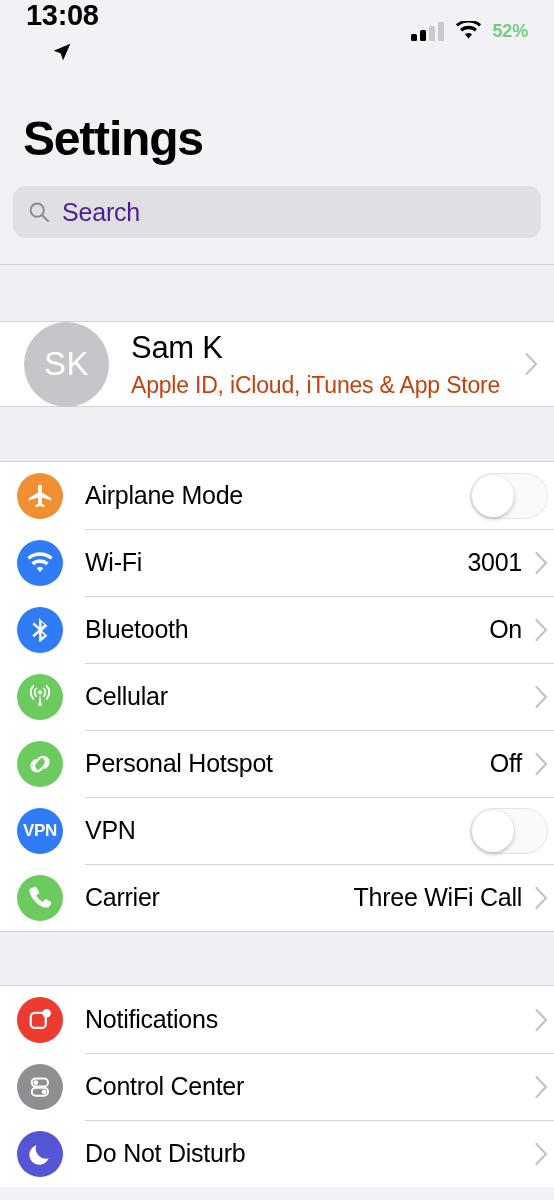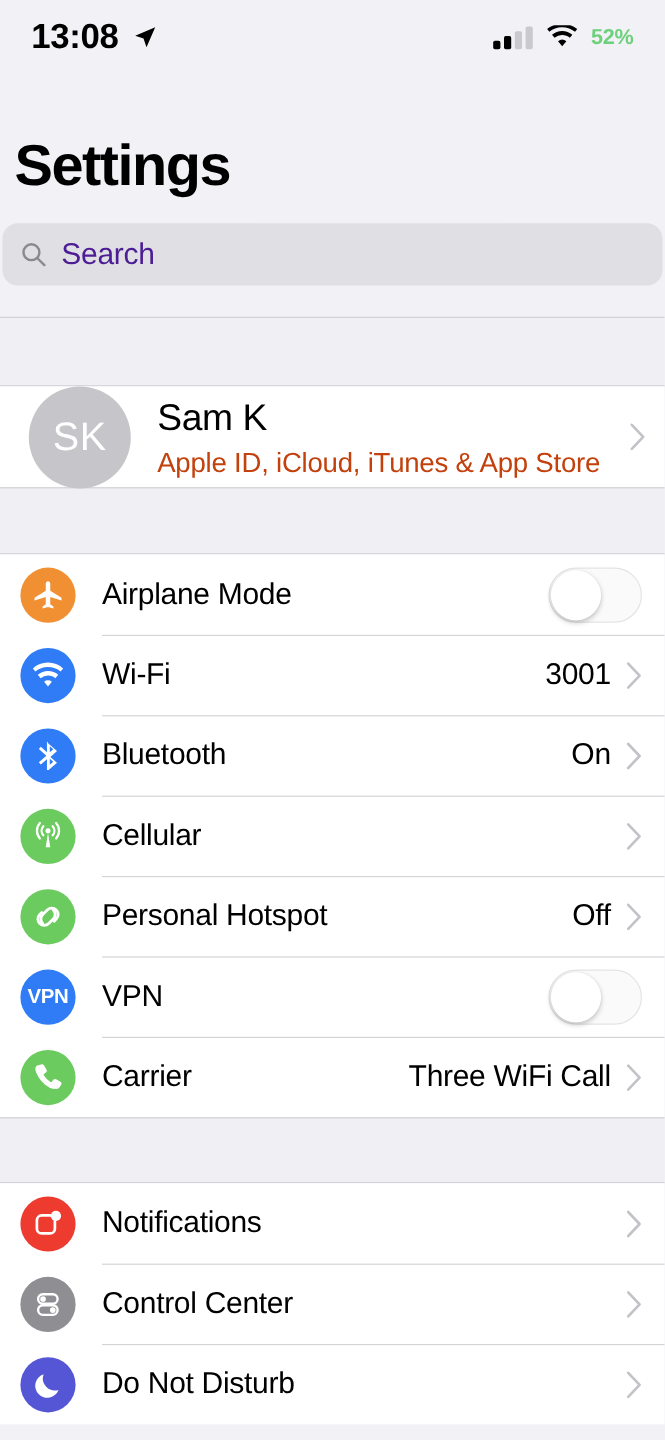--- a/index.html
+++ b/index.html
@@ -29,20 +29,21 @@
     display: flex;
     align-items: center;
     justify-content: space-between;
     padding: 0 26px 0 26px;
     box-sizing: border-box;
   }
   .status-left {
     display: flex;
     align-items: center;
     gap: 12px;
+    flex-direction: column;
   }
   .status-time {
     font-size: 29px;
     font-weight: bold;
     color: #000;
     letter-spacing: -0.3px;
     line-height: 1;
   }
   .loc-arrow {
     display: block;
@@ -74,21 +75,21 @@
   .battery-pct {
     font-size: 18px;
     font-weight: bold;
     color: #6ED07C;
     letter-spacing: -0.2px;
     line-height: 1;
   }
 
   
   .header {
-    padding: 0 2px;
+    padding: 0 13px;
   }
   .big-title {
     font-size: 48px;
     font-weight: bold;
     color: #000;
     letter-spacing: -1.2px;
     margin: 52px 0 0 10px;
     line-height: 1.05;
   }
   .searchbar {
@@ -163,21 +164,21 @@
     line-height: 1.15;
   }
 
   
   .row {
     position: relative;
     display: flex;
     align-items: center;
     height: 67px;
     padding-left: 17px;
-    padding-right: 19px;
+    padding-right: 6px;
     box-sizing: border-box;
   }
   .row + .row::before {
     content: "";
     position: absolute;
     left: 85px;
     right: 0;
     top: 0;
     height: 1px;
     background: #D5D5D8;

